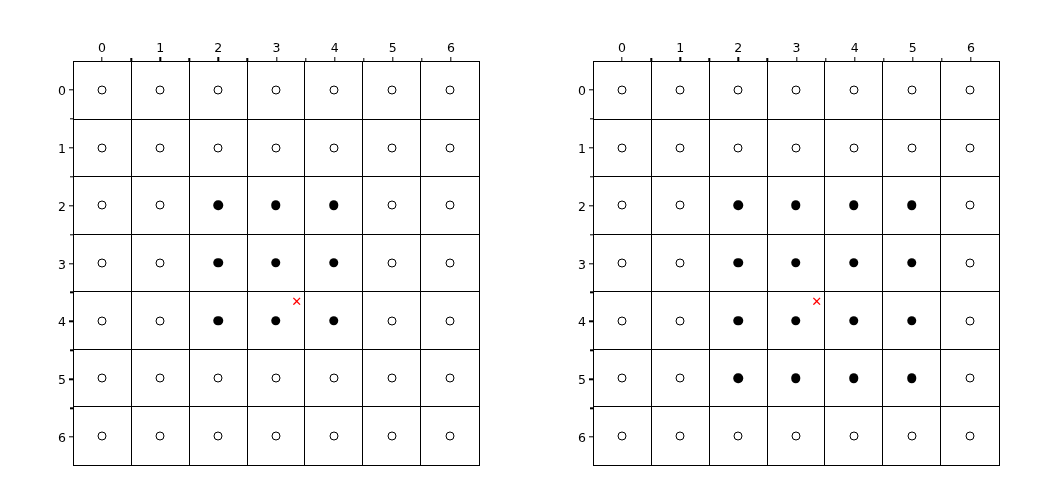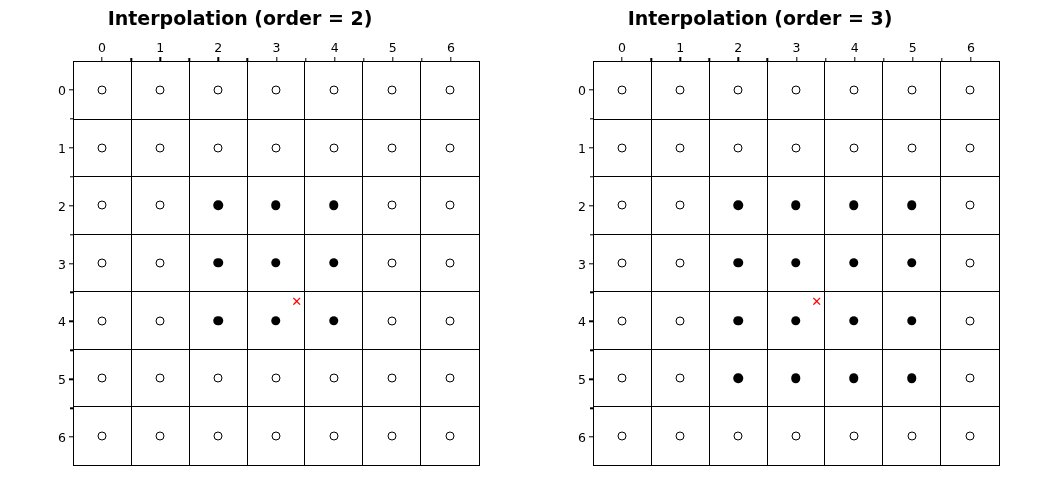--- a/index.html
+++ b/index.html
@@ -156,21 +156,20 @@
     color: #ff0000;
     user-select: none;
   }
 </style>
 </head>
 <body>
 
 <div class="figure">
 
   <div class="panel panel-left">
-    <div class="panel-title">Interpolation (order = 2)</div>
     <div class="xticks">
         <div class="xtick" style="left: 7.14286%;"></div>
         <div class="xticklabel" style="left: 7.14286%;">0</div>
         <div class="xtick" style="left: 21.4286%;"></div>
         <div class="xticklabel" style="left: 21.4286%;">1</div>
         <div class="xtick" style="left: 35.7143%;"></div>
         <div class="xticklabel" style="left: 35.7143%;">2</div>
         <div class="xtick" style="left: 50%;"></div>
         <div class="xticklabel" style="left: 50%;">3</div>
         <div class="xtick" style="left: 64.2857%;"></div>
@@ -356,21 +355,20 @@
           </div>
           <div class="cell last-col last-row">
             <div class="marker open"></div>
           </div>
         </div>
     <div class="xmark" style="left: 55%; top: 59.2857%; color: rgb(255, 0, 0);">✕</div>
       </div>
   </div>
 
   <div class="panel panel-right">
-    <div class="panel-title">Interpolation (order = 3)</div>
     <div class="xticks">
         <div class="xtick" style="left: 7.14286%;"></div>
         <div class="xticklabel" style="left: 7.14286%;">0</div>
         <div class="xtick" style="left: 21.4286%;"></div>
         <div class="xticklabel" style="left: 21.4286%;">1</div>
         <div class="xtick" style="left: 35.7143%;"></div>
         <div class="xticklabel" style="left: 35.7143%;">2</div>
         <div class="xtick" style="left: 50%;"></div>
         <div class="xticklabel" style="left: 50%;">3</div>
         <div class="xtick" style="left: 64.2857%;"></div>

